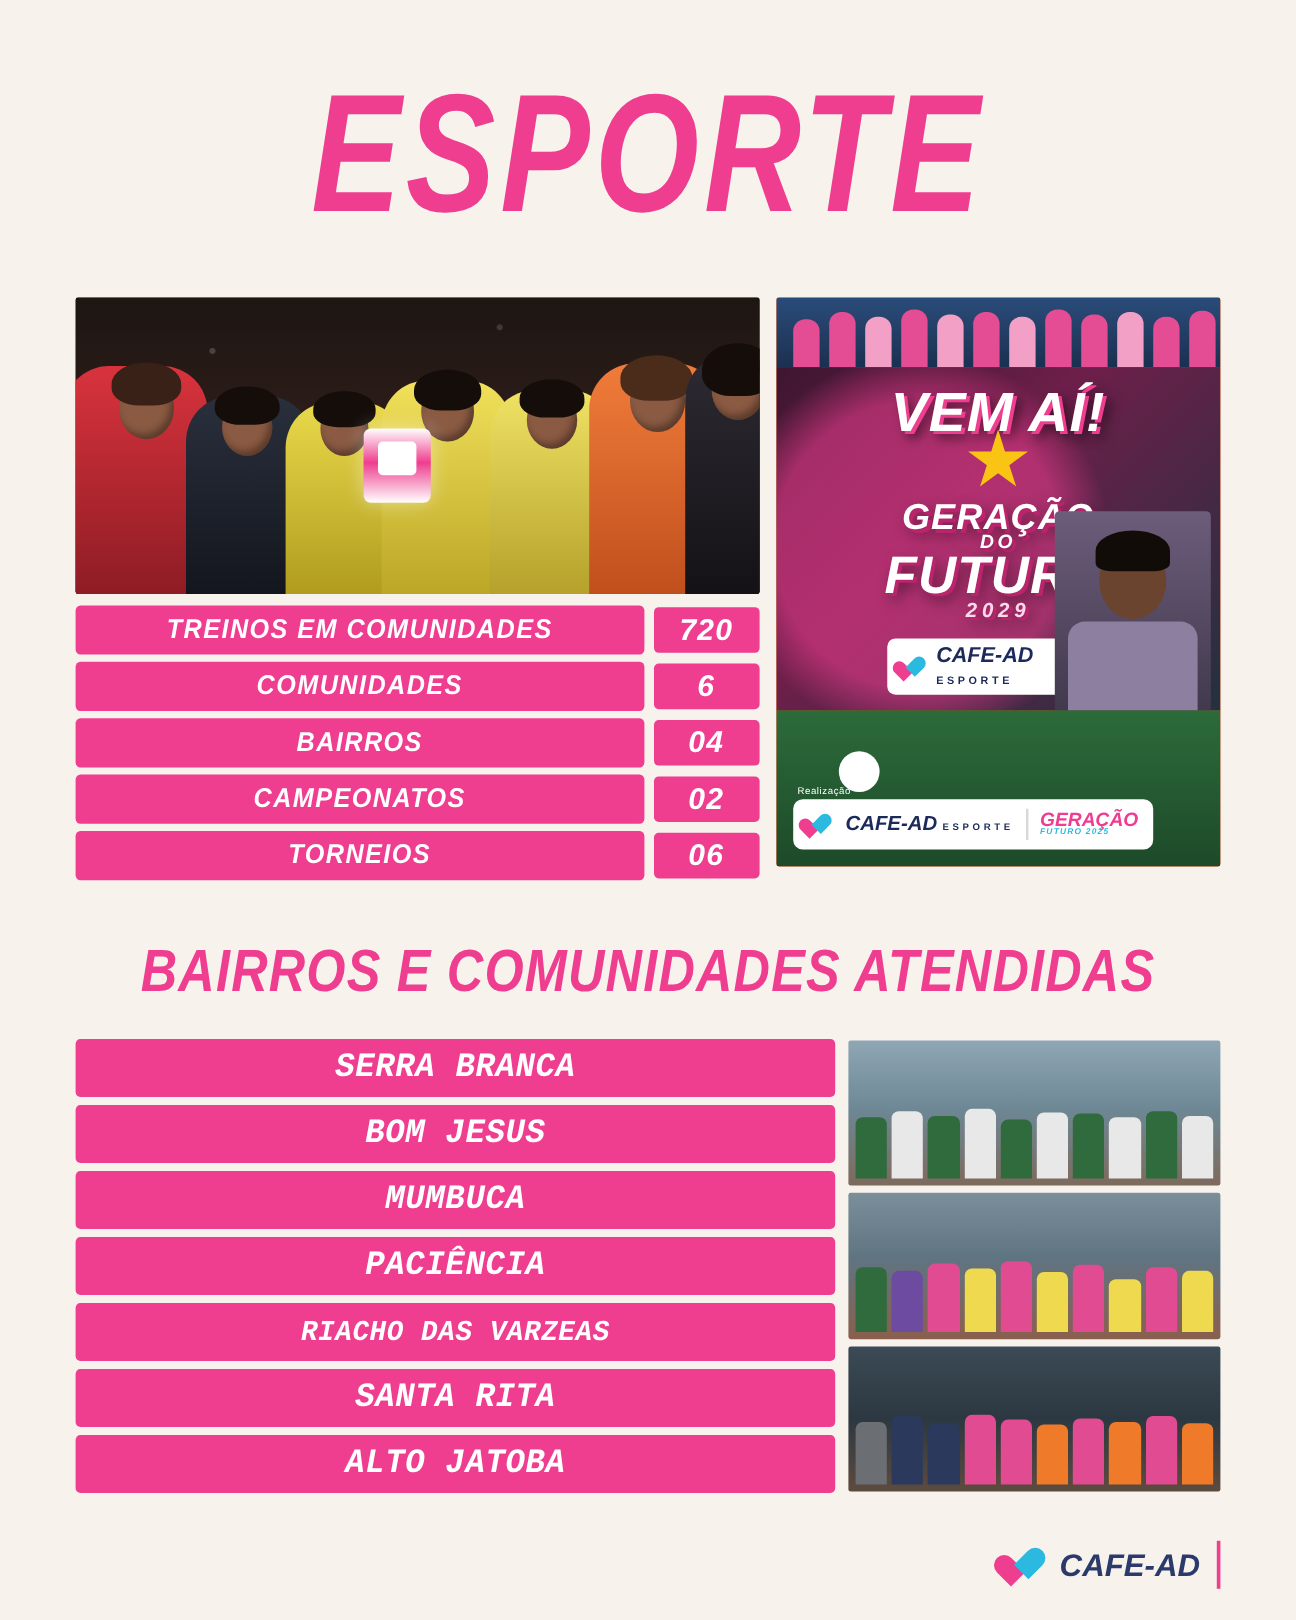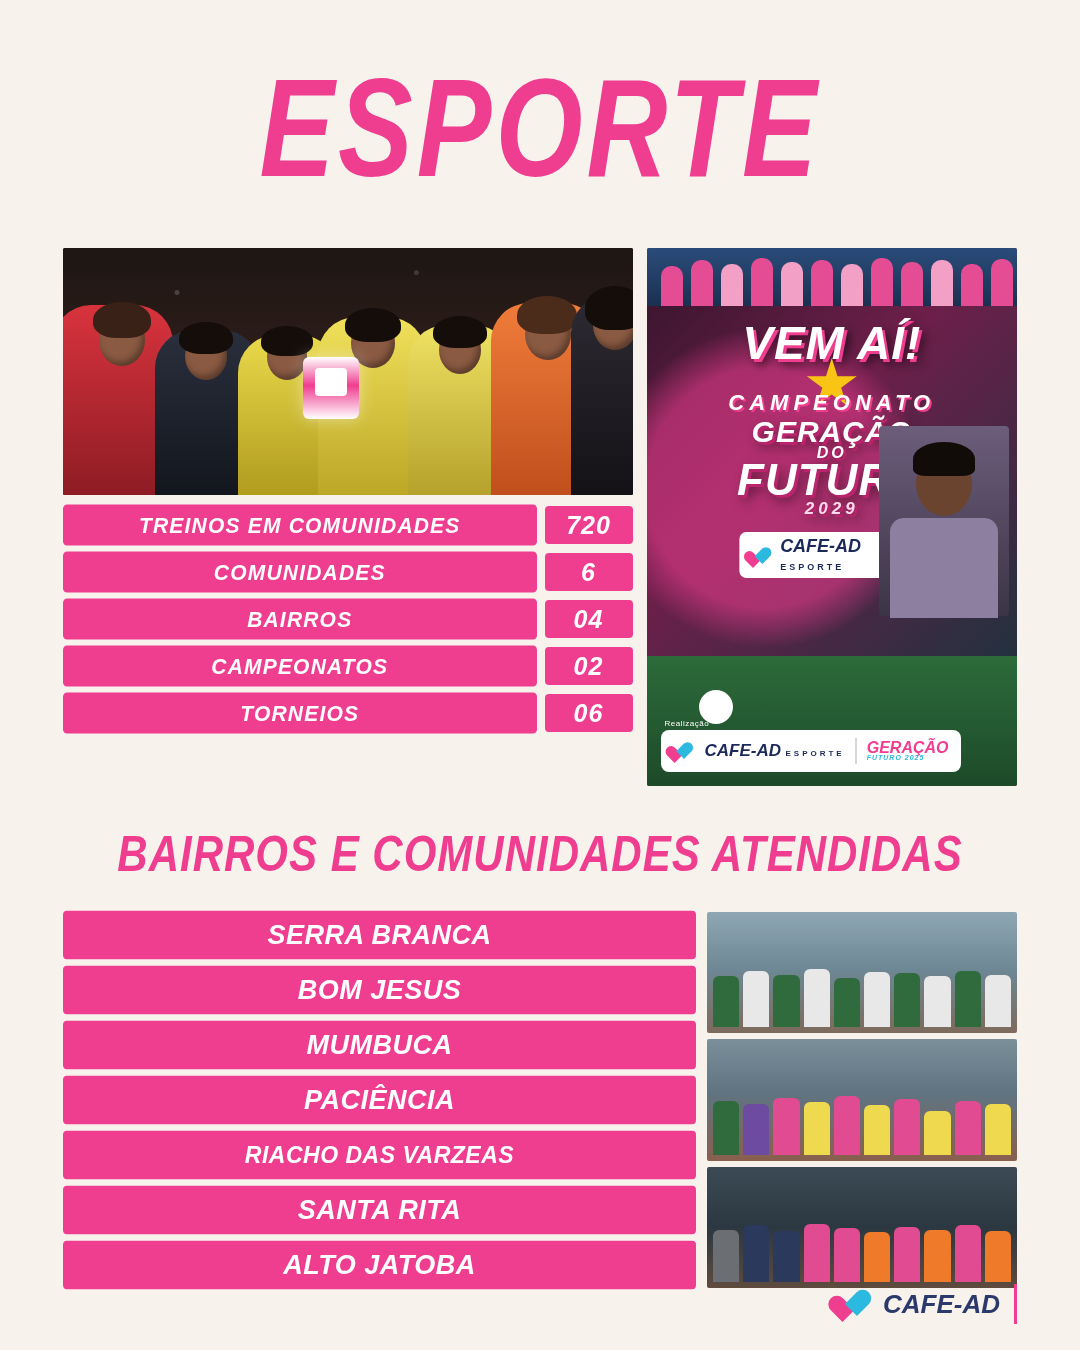--- a/index.html
+++ b/index.html
@@ -126,21 +126,21 @@
     font-size: 25px;
     display: flex;
     align-items: center;
     justify-content: center;
     letter-spacing: 1px;
   }
 
   
   .poster {
     width: 100%;
-    height: 538px;
+    height: 474px;
     border-radius: 2px;
     overflow: hidden;
     position: relative;
     background: #c2410c;
   }
   .poster-photo-top {
     position: absolute; left: 0; top: 0; right: 0; height: 58px;
     background: linear-gradient(180deg,#2a4c7a 0%, #1b3050 100%);
     overflow: hidden;
   }
@@ -302,20 +302,21 @@
     margin-top: 44px;
     transform: scaleY(1.18);
     text-transform: uppercase;
   }
 
   
   .hoods-wrap {
     display: flex;
     gap: 11px;
     margin: 34px 63px 0 63px;
+    font-family: Liberation Mono, monospace;
   }
   .hood-cols { display: flex; gap: 11px; flex: 1; }
   .hood-col { flex: 1; display: flex; flex-direction: column; gap: 9px; }
   .hood-pill {
     background: #ef3d8f;
     border-radius: 4px;
     height: 46px;
     color: #fff;
     font-weight: bold;
     font-style: italic;
@@ -464,21 +465,20 @@
         <div class="kid" style="left:224px;height:48px;"></div>
         <div class="kid" style="left:254px;height:44px;"></div>
         <div class="kid" style="left:284px;height:46px;background:#f3a0c6;"></div>
         <div class="kid" style="left:314px;height:42px;"></div>
         <div class="kid" style="left:344px;height:47px;"></div>
       </div>
 
       <div class="poster-mid">
         <div class="vem-ai">VEM AÍ!</div>
         <div class="star"></div>
-        <div class="camp-arc">CAMPEONATO</div>
         <div class="ger-futuro">
           <div class="l1">GERAÇÃO</div>
           <div class="l2">DO</div>
           <div class="l3">FUTURO</div>
           <div class="l4">2029</div>
         </div>
 
         <div class="poster-badge">
           <span class="heart-logo"></span>
           <span>

